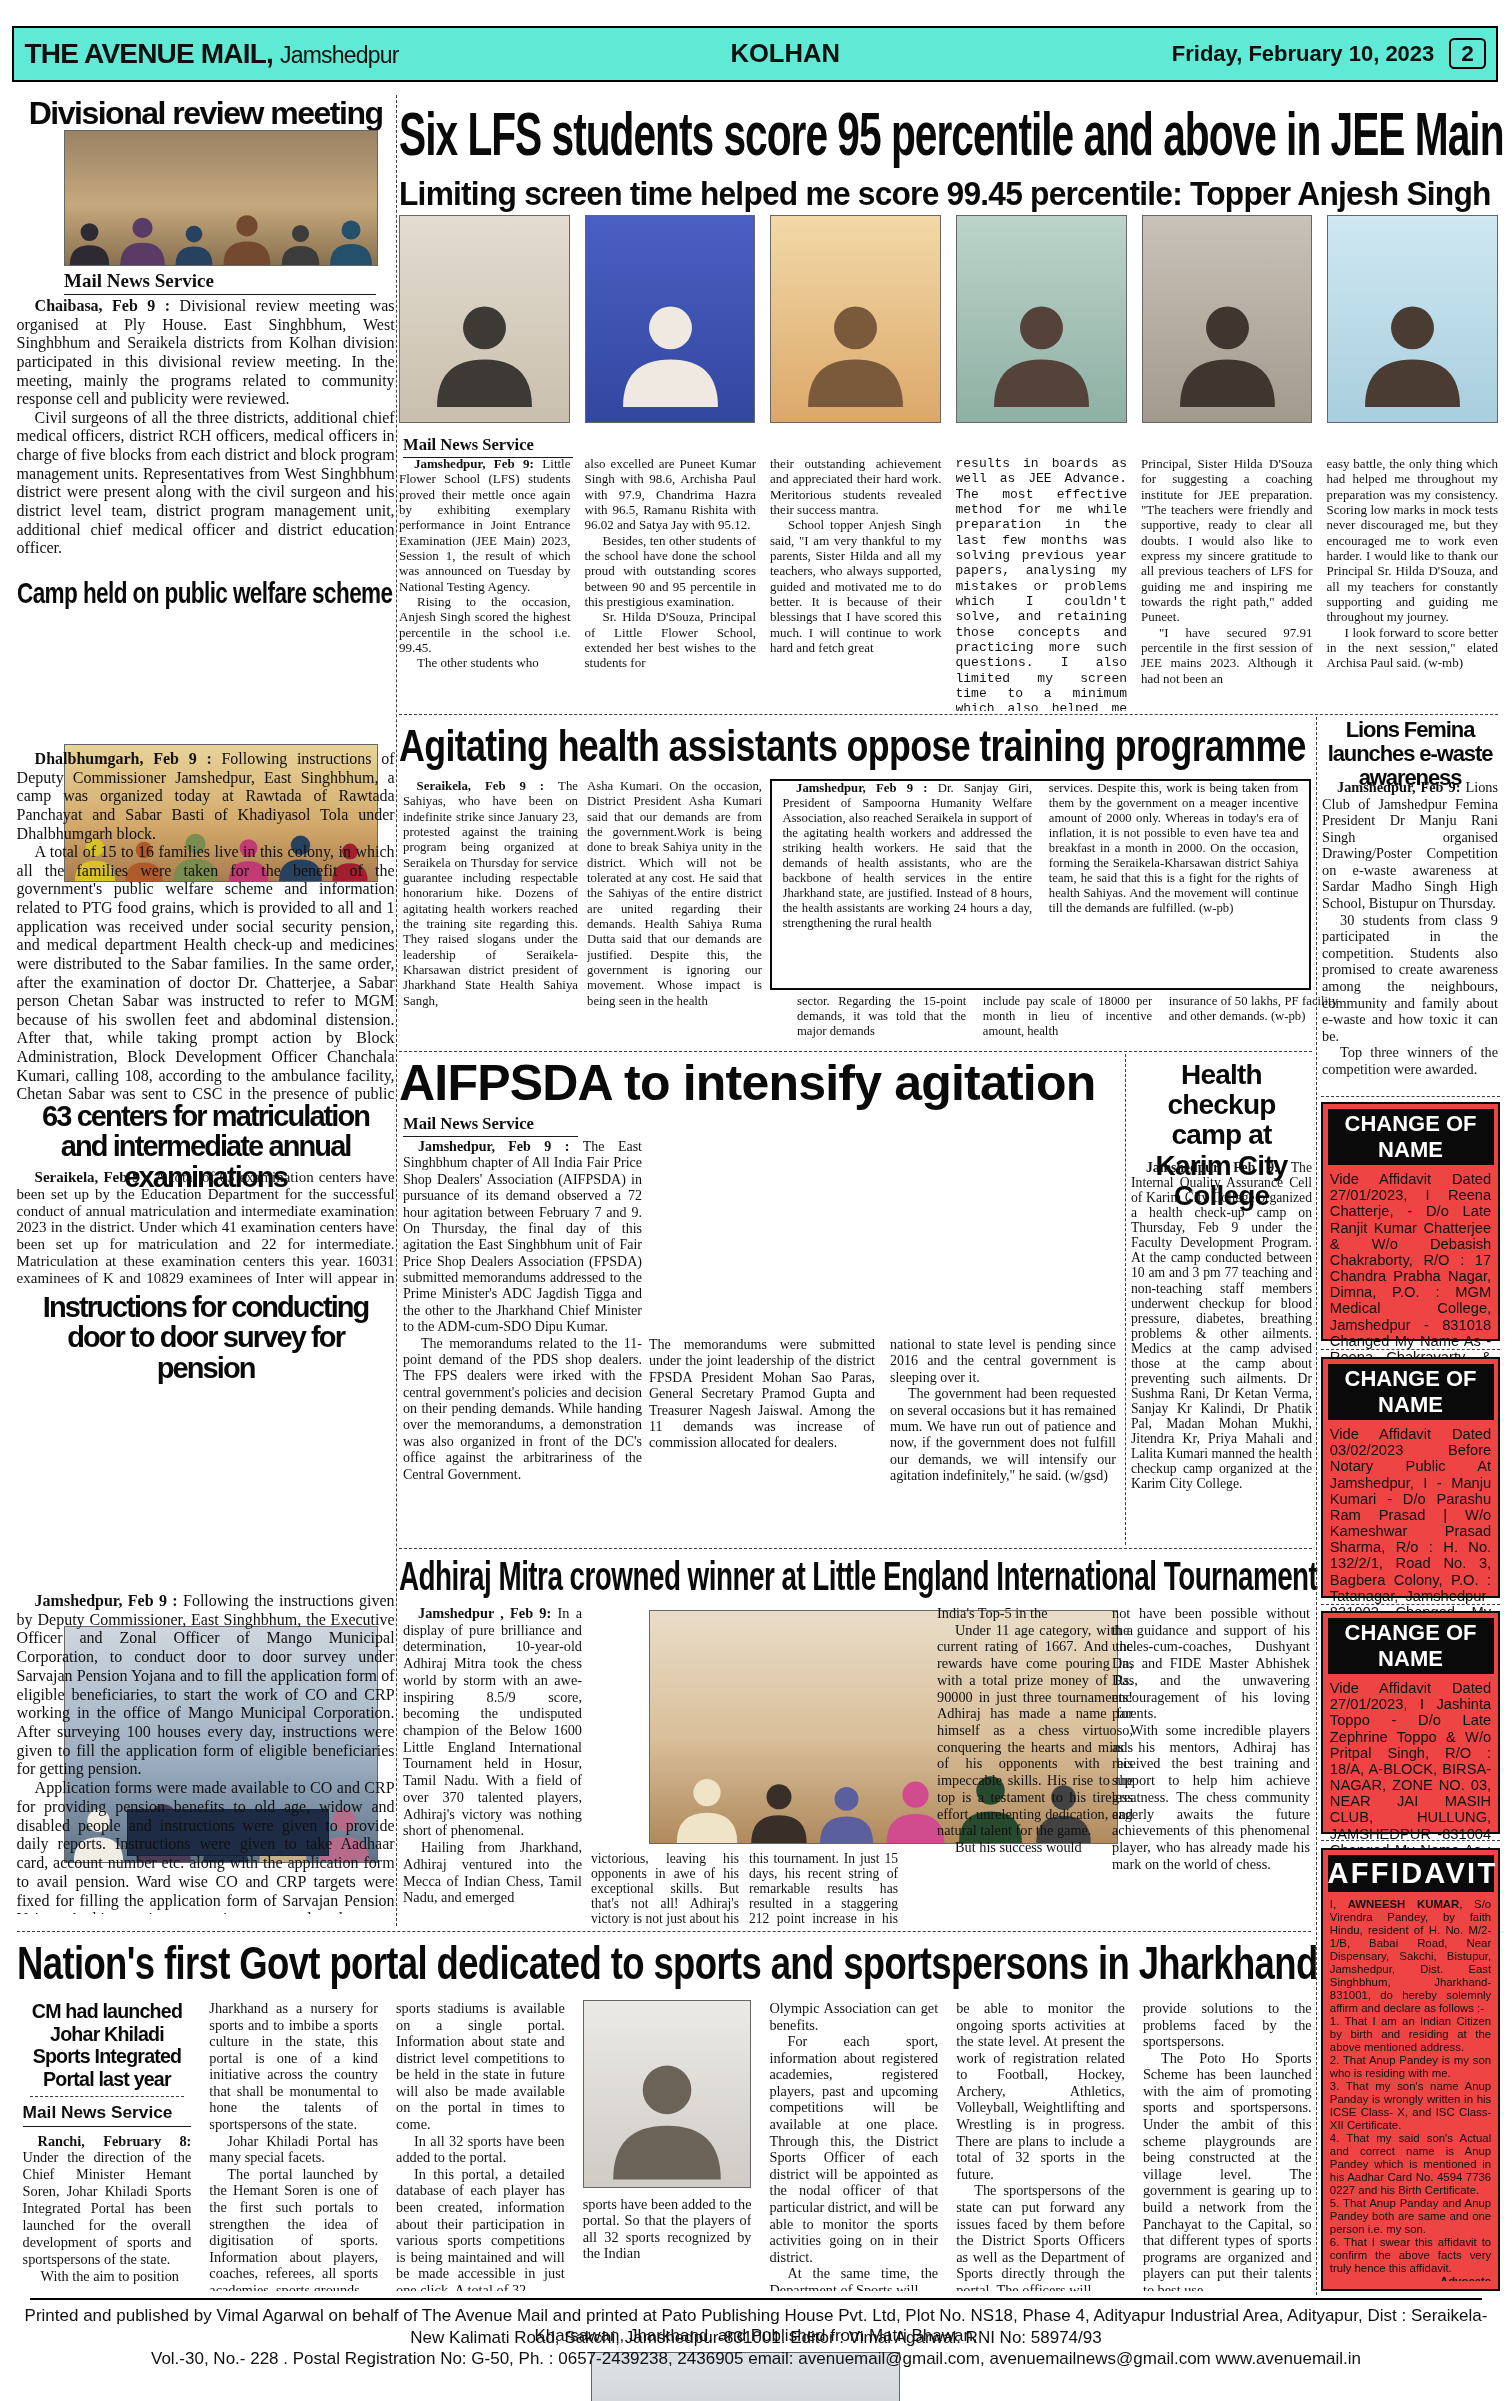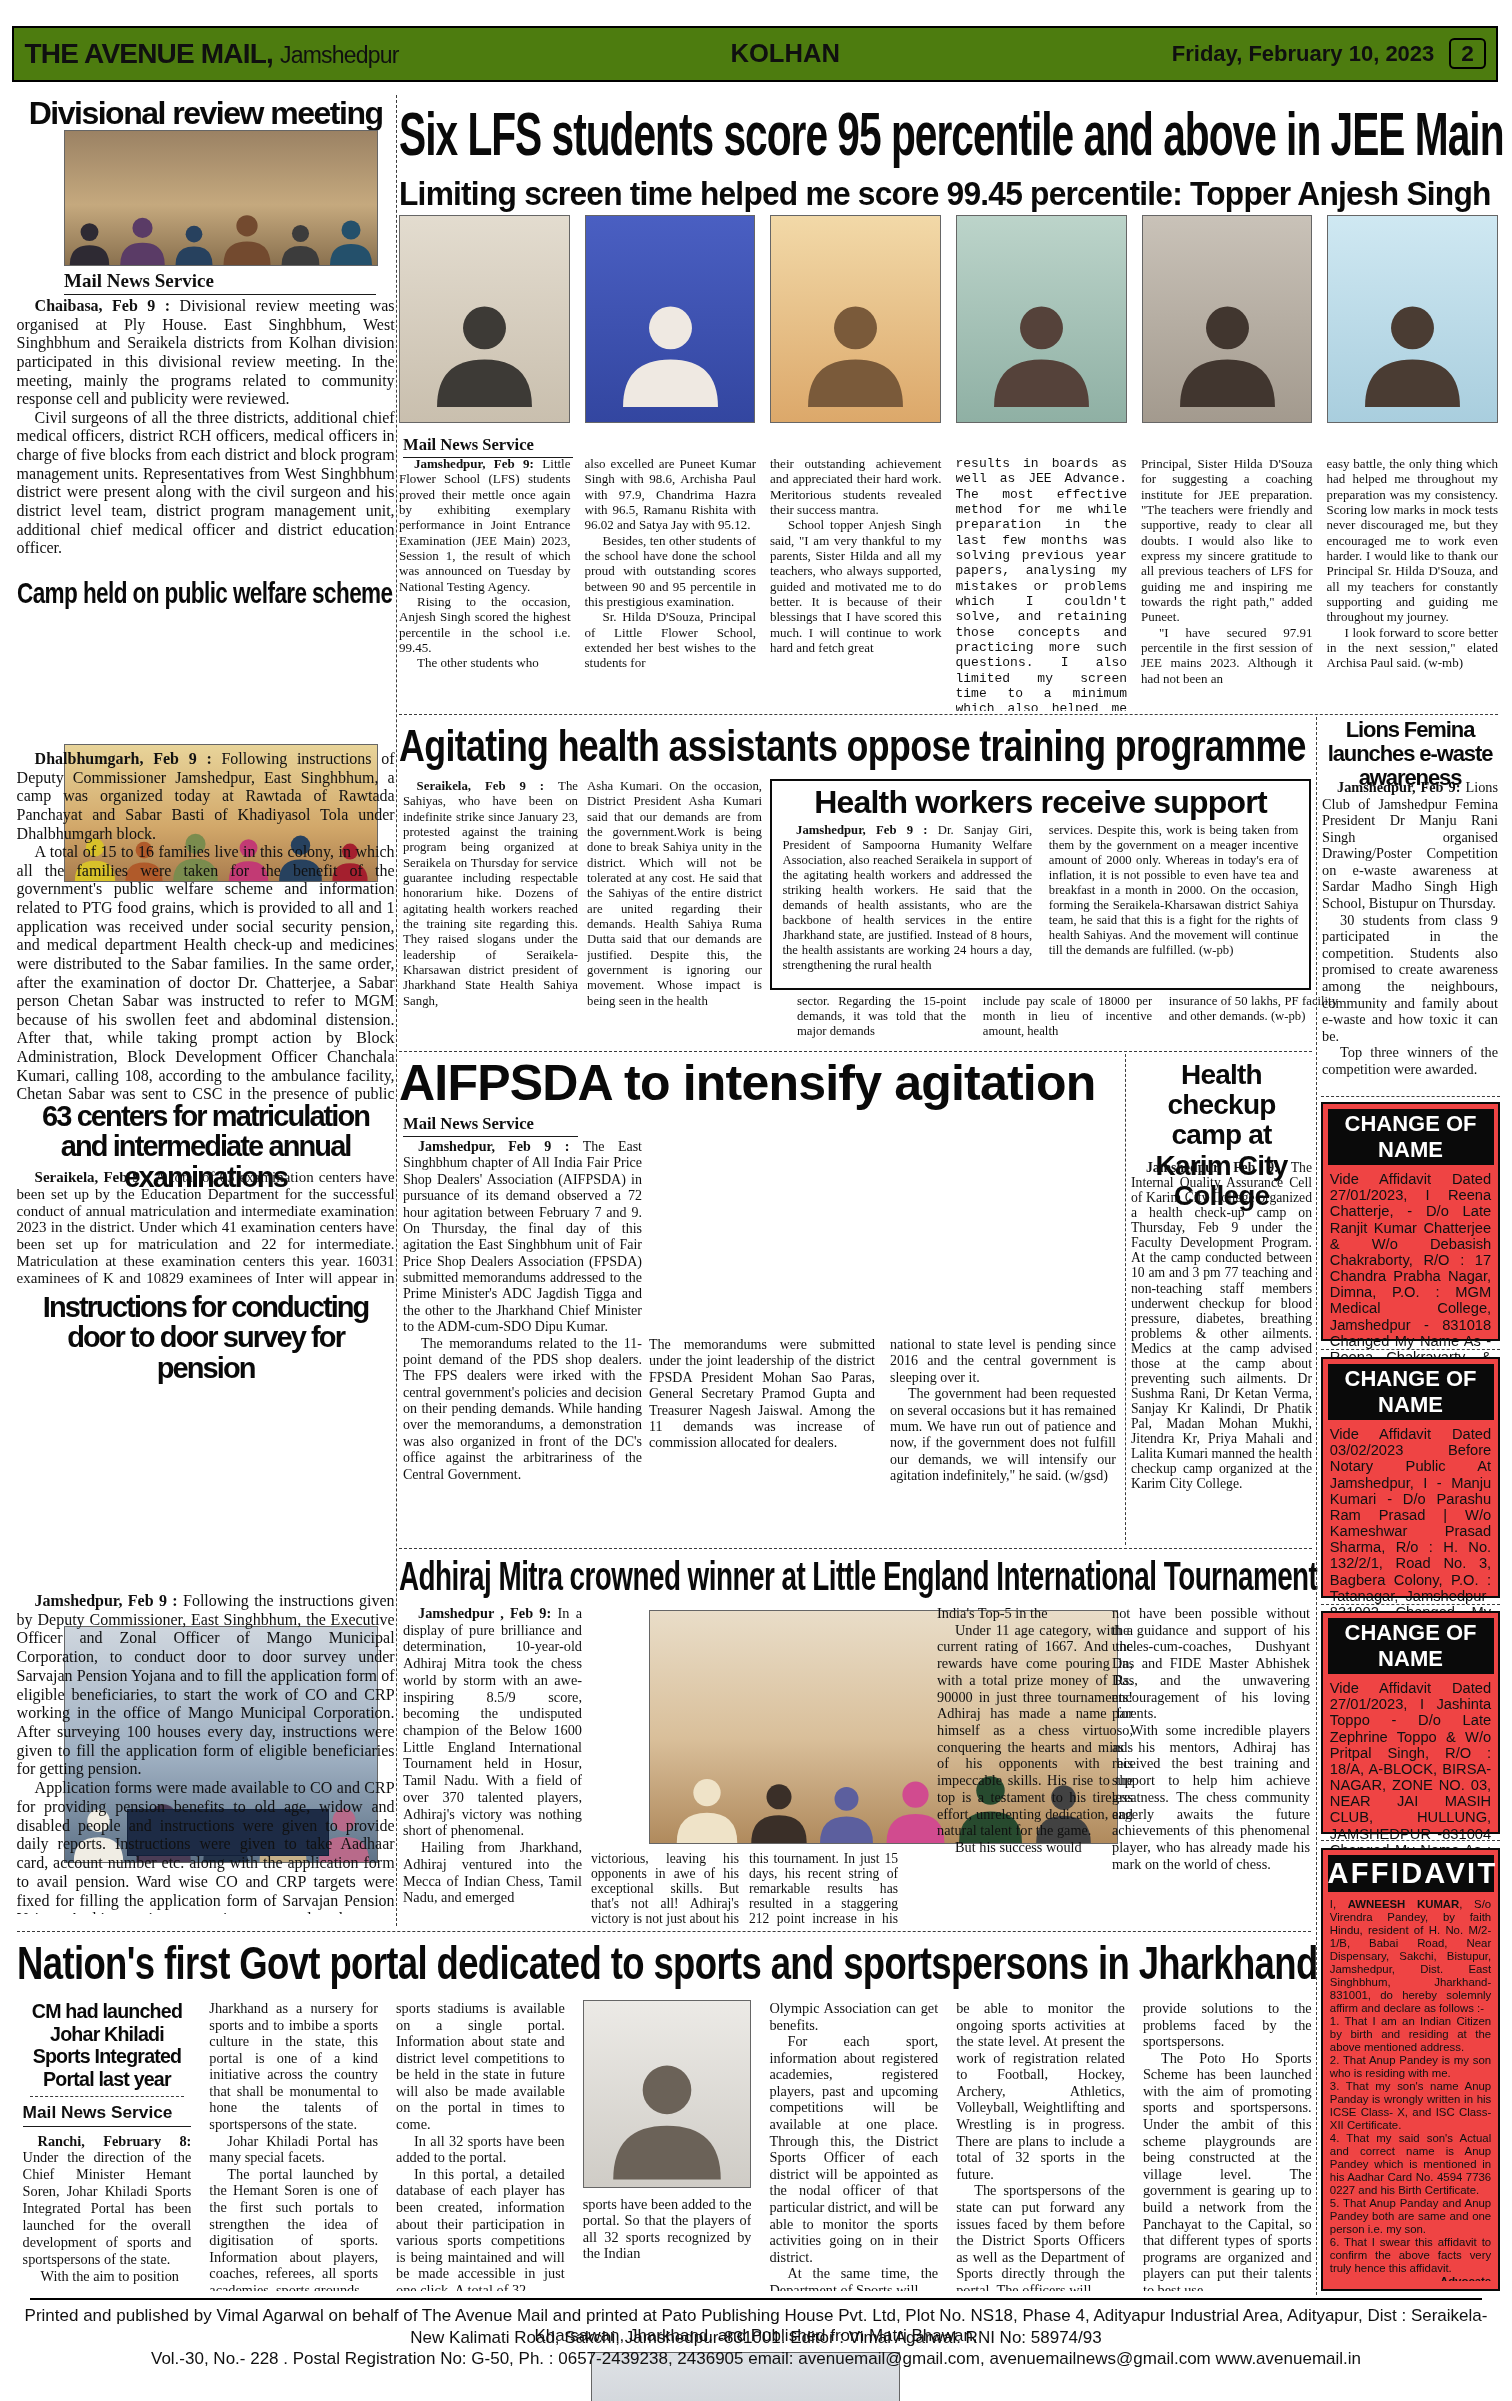--- a/index.html
+++ b/index.html
@@ -21,21 +21,21 @@
   .dashv{border-left:1.5px dashed #3a3a3a;width:0;}
   .ph{position:relative;border:0.8px solid #666;overflow:hidden;display:flex;
       align-items:flex-end;justify-content:center;gap:3px;}
   .bust{display:block;flex:0 0 auto;}
   .nbox{border:2.3px solid #0a0a0a;font-family:"Liberation Sans",sans-serif;background:#ef4444;}
   .nbox .bar{background:#0a0a0a;color:#fff;text-align:center;font-weight:bold;
              margin:4.5px;padding:2.3px 0;letter-spacing:0;}
   .nbox .nbody{padding:1.5px 6.8px 6px 6.8px;text-align:justify;line-height:1.1;overflow:hidden;}
   .nbox .nbody p{margin:0;}
   .masthead{display:flex;align-items:center;border:2.3px solid #000;box-sizing:border-box;
-            font-family:"Liberation Sans",sans-serif;padding:0 10.5px;background:#4d7c0f;}
+            font-family:"Liberation Sans",sans-serif;padding:0 10.5px;background:#5eead4;}
   .supportbox{border:2.3px solid #0a0a0a;box-sizing:border-box;background:#fff;}
   .desk{position:absolute;left:20%;bottom:6px;width:64%;height:45px;background:#1d2b45;
         border:0.8px solid #12203a;}
   .footer-line{text-align:center;font-family:"Liberation Sans",sans-serif;}
 </style>
 </head>
 <body>
 
 <svg width="0" height="0" style="position:absolute" aria-hidden="true">
   <defs>
@@ -249,23 +249,20 @@
   <div class="abs body" style="left:403px;top:779px;width:175px;height:267px;font-size:12.8px;line-height:1.2;">
     <p class="cont" style="text-indent:13.6px;"><span class="lead">Seraikela, Feb 9 : </span><span>The Sahiyas, who have been on indefinite strike since January 23, protested against the training program being organized at Seraikela on Thursday for service guarantee including respectable honorarium hike. Dozens of agitating health workers reached the training site regarding this. They raised slogans under the leadership of Seraikela-Kharsawan district president of Jharkhand State Health Sahiya Sangh,</span></p>
   </div>
   <div class="abs body cont" style="left:587px;top:779px;width:175px;height:267px;font-size:12.8px;line-height:1.2;">
     <div>
         <p>Asha Kumari. On the occasion, District President Asha Kumari said that our demands are from the government.Work is being done to break Sahiya unity in the district. Which will not be tolerated at any cost. He said that the Sahiyas of the entire district are united regarding their demands. Health Sahiya Ruma Dutta said that our demands are justified. Despite this, the government is ignoring our movement. Whose impact is being seen in the health</p>
       </div>
   </div>
 
   <div class="abs supportbox" style="left:770px;top:779px;width:541px;height:211px;">
-    <div class="hl fitwrap" style="font-size:32px;margin:6px 10.5px 4.5px 10.5px;text-align:center;">
-      <span class="fit" style="transform: scaleX(1);">Health workers receive support</span>
-    </div>
     <div class="cols" style="gap:16.6px;padding:0 10.5px 7.5px 10.5px;font-size:12.7px;line-height:1.18;height:157px;">
       <div class="col body" style="flex:1;">
         <p class="cont" style="text-indent:13.6px;"><span class="lead">Jamshedpur, Feb 9 : </span><span>Dr. Sanjay Giri, President of Sampoorna Humanity Welfare Association, also reached Seraikela in support of the agitating health workers and addressed the striking health workers. He said that the demands of health assistants, who are the backbone of health services in the entire Jharkhand state, are justified. Instead of 8 hours, the health assistants are working 24 hours a day, strengthening the rural health</span></p>
       </div>
       <div class="col body cont" style="flex:1;">
         <div>
             <p>services. Despite this, work is being taken from them by the government on a meager incentive amount of 2000 only. Whereas in today's era of inflation, it is not possible to even have tea and breakfast in a month in 2000. On the occasion, forming the Seraikela-Kharsawan district Sahiya team, he said that this is a fight for the rights of health Sahiyas. And the movement will continue till the demands are fulfilled. (w-pb)</p>
           </div>
       </div>
     </div>

